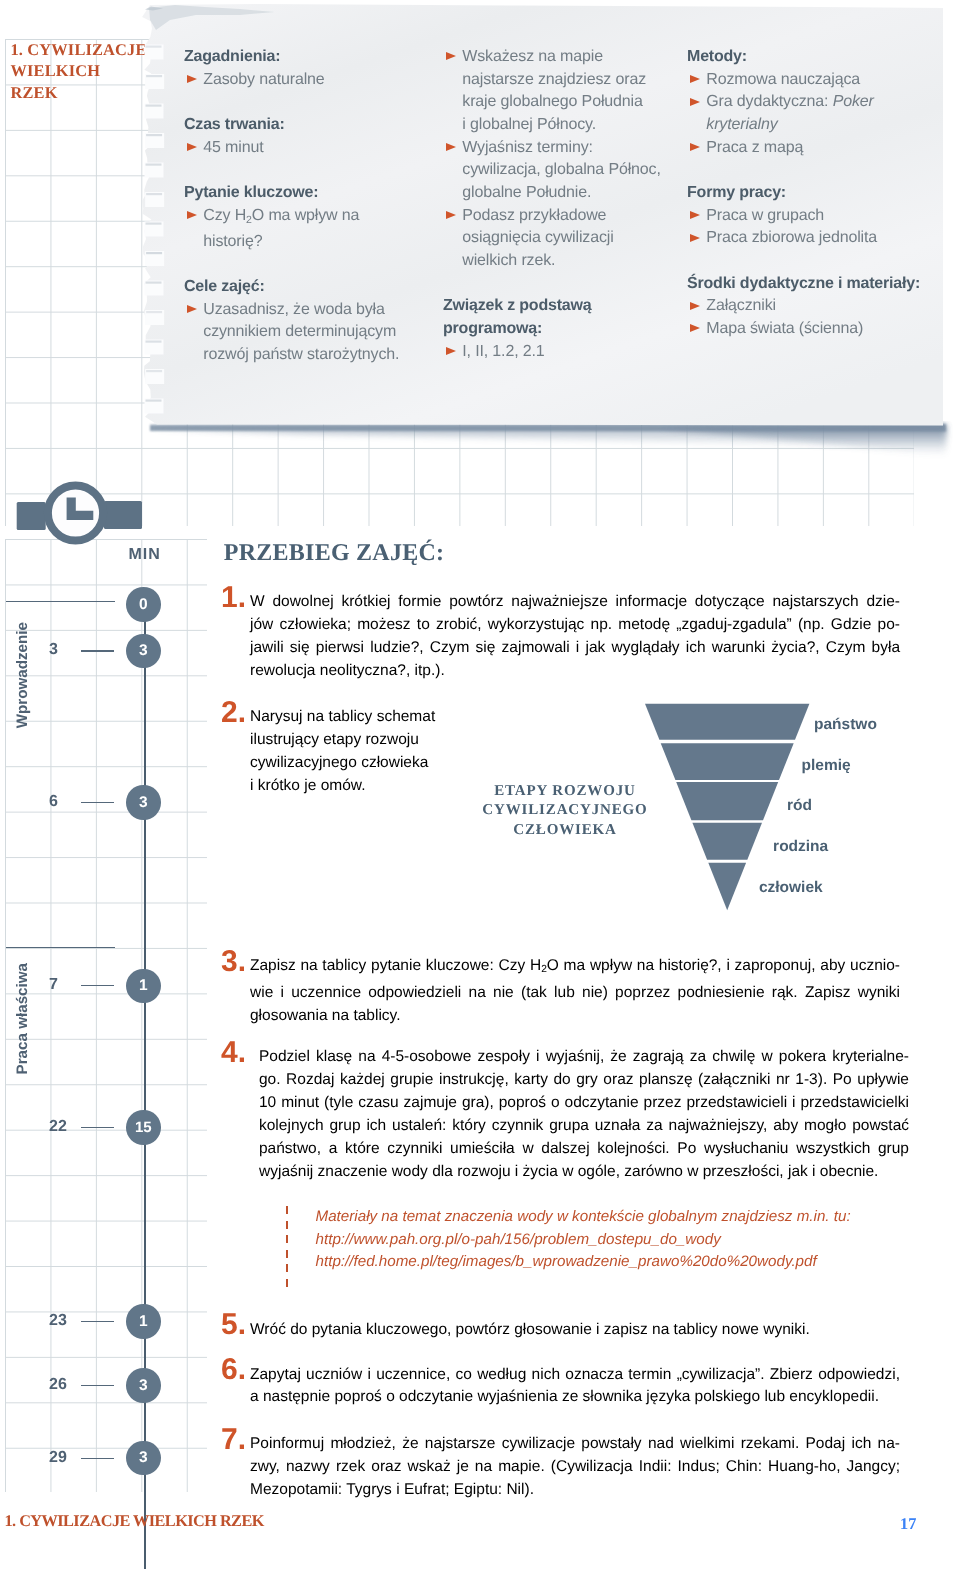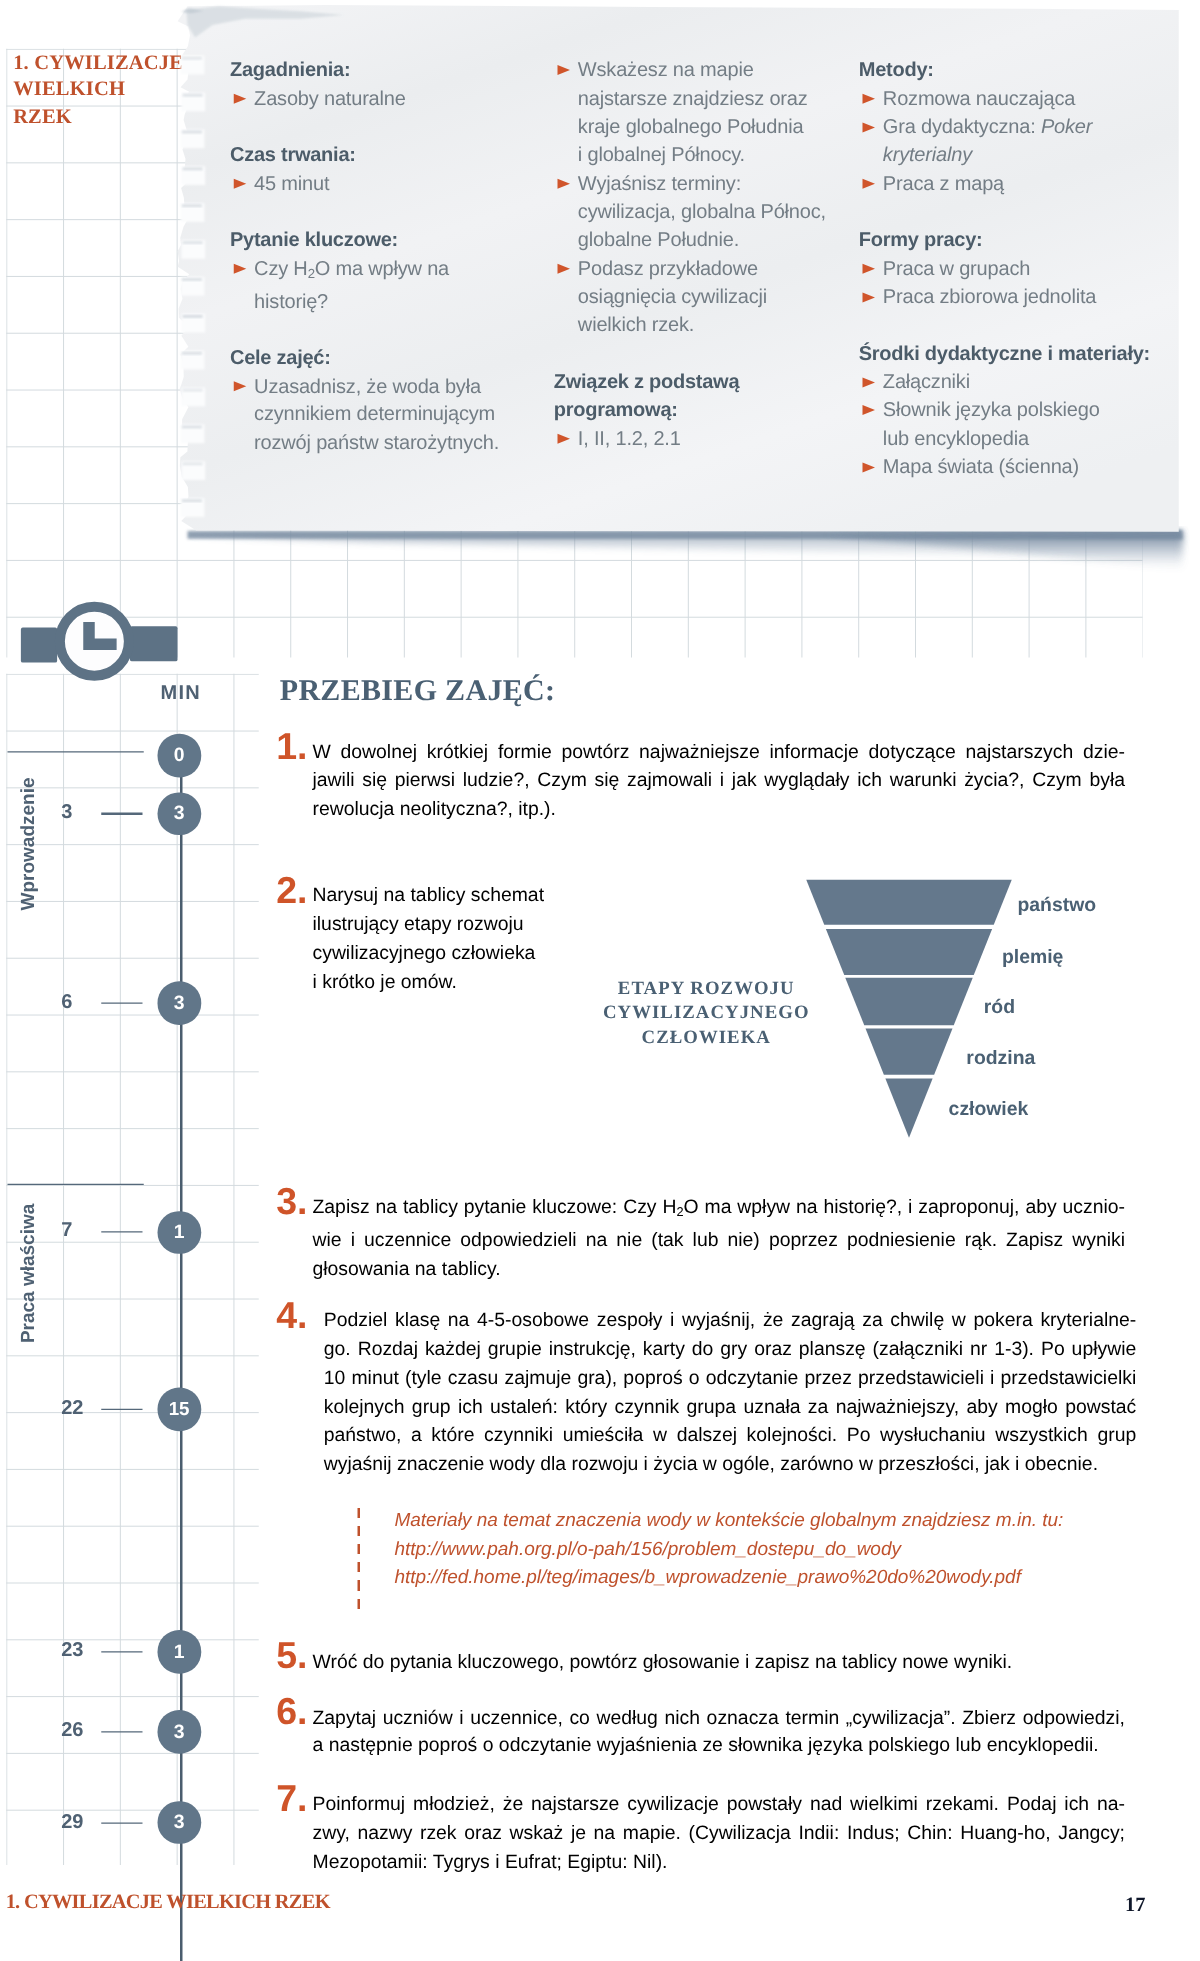--- a/index.html
+++ b/index.html
@@ -72,21 +72,21 @@
   
   #pyramid{position:absolute;left:0;top:0;width:960px;height:0;}
   .pyr-title{position:absolute;font-size:15px;font-weight:700;color:#4a6073;letter-spacing:0.85px;
         text-align:center;line-height:19.9px;font-family:"Liberation Serif",serif;white-space:nowrap;}
   .pyr-lab{position:absolute;font-size:15.5px;font-weight:700;color:#4a6073;white-space:nowrap;line-height:15.5px;}
 
   
   .footer-title{position:absolute;left:4.5px;top:1513.2px;font-family:"Liberation Serif",serif;
         font-weight:700;font-size:16.3px;line-height:16.3px;letter-spacing:-0.55px;color:#bf512c;white-space:nowrap;}
   .footer-num{position:absolute;left:900px;top:1515.9px;font-family:"Liberation Serif",serif;
-        font-weight:700;font-size:16.3px;line-height:16.3px;color:#0f172a;}
+        font-weight:700;font-size:16.3px;line-height:16.3px;color:#3b82f6;}
 
 </style>
 </head>
 <body>
 
 <div id="page">
 
   <div class="gridtop"></div>
   <div class="gridleft"></div>
 
@@ -289,25 +289,20 @@
         <div class="gap"></div>
         <div class="bsec">
           <div class="bhead">Środki dydaktyczne i materiały:</div>
           <ul class="blist">
             <li>
               <span class="tri"></span>
               <div class="bline">Załączniki</div>
             </li>
             <li>
               <span class="tri"></span>
-              <div class="bline">Słownik języka polskiego</div>
-              <div class="bline">lub encyklopedia</div>
-            </li>
-            <li>
-              <span class="tri"></span>
               <div class="bline">Mapa świata (ścienna)</div>
             </li>
           </ul>
         </div>
       </div>
   </div>
 
   <svg class="watch" width="150" height="80" viewBox="0 0 150 80">
     <rect x="16.7" y="34" width="29" height="28" rx="1.5" fill="#5d7285"></rect>
     <rect x="104" y="33" width="38" height="28" rx="1.5" fill="#5d7285"></rect>
@@ -345,20 +340,21 @@
       <div class="tl-min" style="left: 49px; top: 1449.5px;">29</div>
       <div class="tl-dash" style="left: 80.5px; width: 33px; top: 1457.5px;"></div>
     </div>
 
   <div class="przebieg">PRZEBIEG ZAJĘĆ:</div>
   <div id="steps">
       <div class="step" style="left: 221px; top: 591.3px; width: 677px;">
         <div class="num" style="top: -8.2px;">1.</div>
         <div class="body" style="margin-left: 29px; width: 650px;">
           <div class="jline">W dowolnej krótkiej formie powtórz najważniejsze informacje dotyczące najstarszych dzie-</div>
+          <div class="jline">jów człowieka; możesz to zrobić, wykorzystując np. metodę „zgaduj-zgadula” (np. Gdzie po-</div>
           <div class="jline">jawili się pierwsi ludzie?, Czym się zajmowali i jak wyglądały ich warunki życia?, Czym była</div>
           <div class="line">rewolucja neolityczna?, itp.).</div>
         </div>
       </div>
       <div class="step" style="left: 221px; top: 706.1px; width: 217px;">
         <div class="num" style="top: -8.2px;">2.</div>
         <div class="body" style="margin-left: 29px; width: 190px;">
           <div class="line">Narysuj na tablicy schemat</div>
           <div class="line">ilustrujący etapy rozwoju</div>
           <div class="line">cywilizacyjnego człowieka</div>

